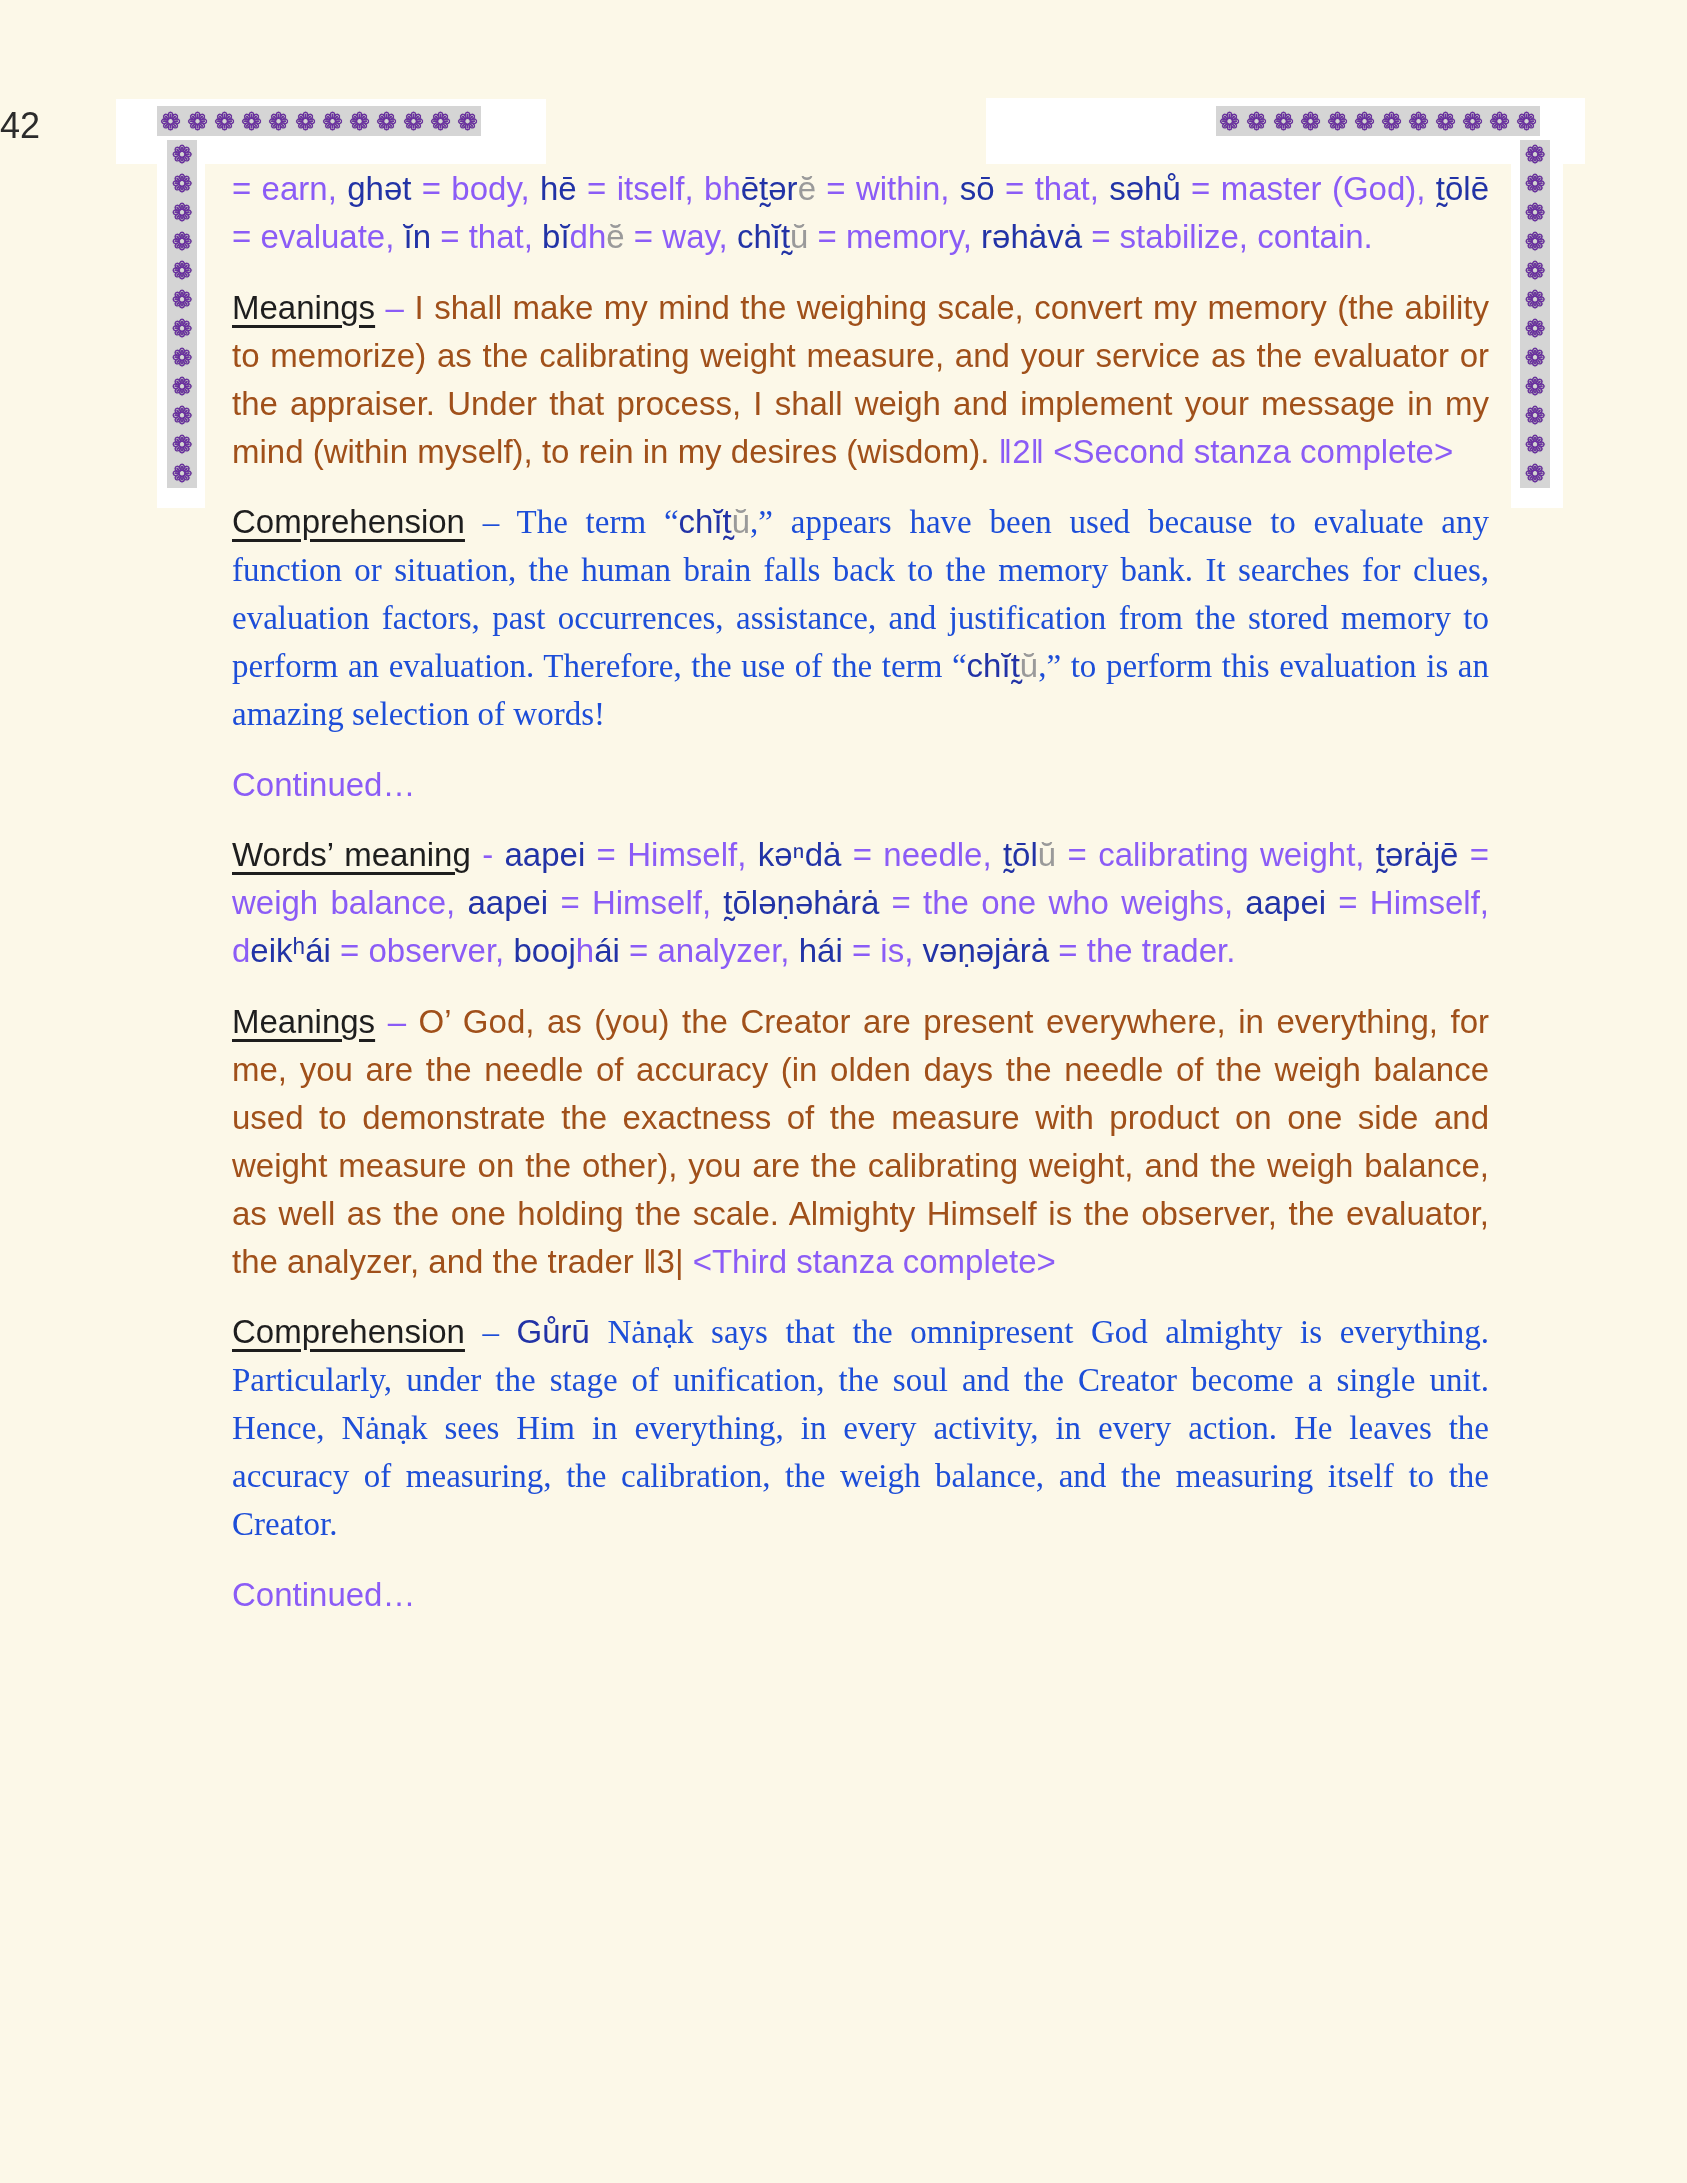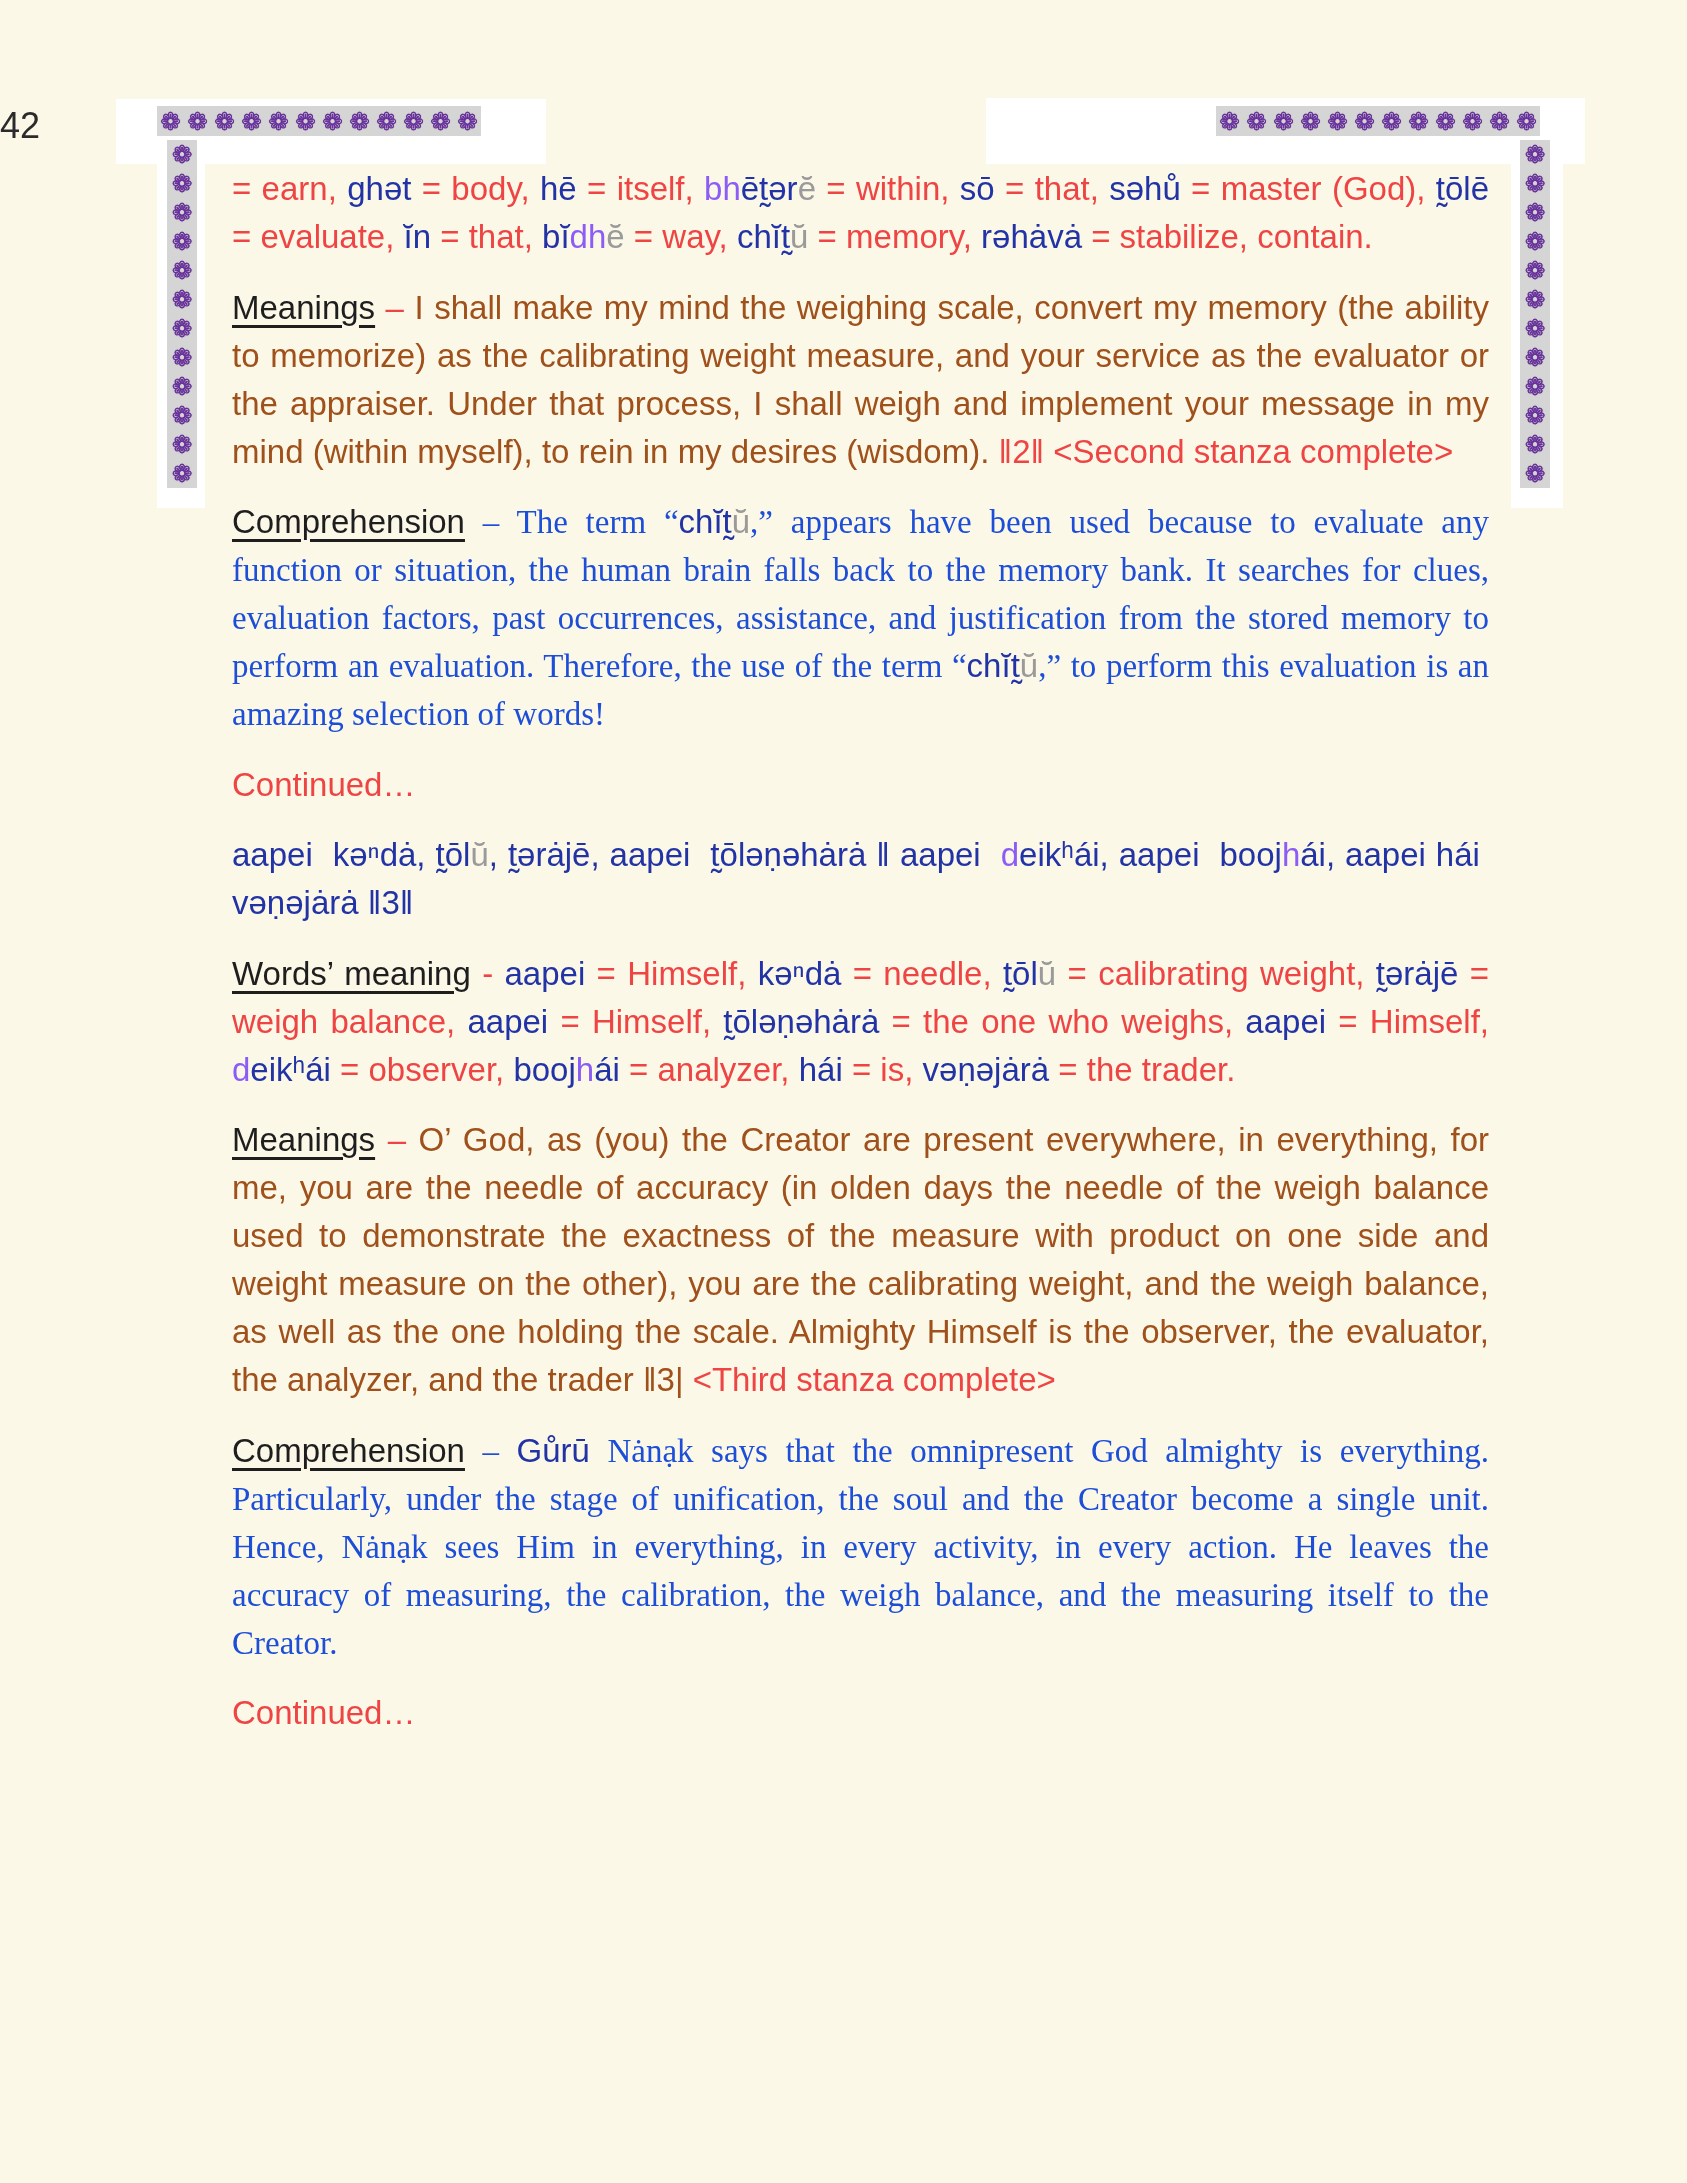--- a/index.html
+++ b/index.html
@@ -24,21 +24,21 @@
   .page-number{
     position:absolute;top:105px;left:0;width:100%;
     text-align:left;font-size:36px;color:#2b2b2b;
   }
   .content{
     position:absolute;left:232px;top:165px;width:1257px;
     font-size:33px;line-height:48px;text-align:justify;
     color:#1e1e1e;
   }
   .para{margin:0 0 22.5px 0;}
-  .run-k {color:#ef4444;}
+  .run-k {color:#8b5cf6;}
   .run-ku{color:#1e1e1e;text-decoration:underline;text-decoration-thickness:2.6px;text-underline-offset:6px;margin-top:40px;}
   .run-n {color:#1d4ed8;font-family:Liberation Serif, serif;}
   .run-b {color:#2233a6;}
   .run-bu{color:#8b5cf6;text-decoration-thickness:2px;text-underline-offset:4.6px;}
   .run-g {color:#9a9a9a;}
   .run-i {color:#a0501a;}
   .run-br{color:#a0501a;}
 </style>
 </head>
 <body>
@@ -105,19 +105,18 @@
     <span class="tile">❁</span>
   </div>
 
 <div class="page-number">42</div>
 
 <div class="content">
     <p class="para"><span class="run-k">= earn, </span><span class="run-b">ghət</span><span class="run-k"> = body, </span><span class="run-b">hē</span><span class="run-k"> = itself, </span><span class="run-bu">bh</span><span class="run-b">ēt̰ər</span><span class="run-g">ĕ</span><span class="run-k"> = within, </span><span class="run-b">sō</span><span class="run-k"> = that, </span><span class="run-b">səhů</span><span class="run-k"> = master (God), </span><span class="run-b">t̰ōlē</span><span class="run-k"> = evaluate, </span><span class="run-b">ĭn</span><span class="run-k"> = that, </span><span class="run-b">bĭ</span><span class="run-bu">dh</span><span class="run-g">ĕ</span><span class="run-k"> = way, </span><span class="run-b">chĭt̰</span><span class="run-g">ŭ</span><span class="run-k"> = memory, </span><span class="run-b">rəhȧvȧ</span><span class="run-k"> = stabilize, contain.</span></p>
     <p class="para"><span class="run-ku">Meanings</span><span class="run-k"> – </span><span class="run-i">I shall make my mind the weighing scale, convert my memory (the ability to memorize) as the calibrating weight measure, and your service as the evaluator or the appraiser. Under that process, I shall weigh and implement your message in my mind (within myself), to rein in my desires (wisdom). </span><span class="run-k">‖2‖ &lt;Second stanza complete&gt;</span></p>
     <p class="para"><span class="run-ku">Comprehension</span><span class="run-n"> – The term “</span><span class="run-b">chĭt̰</span><span class="run-g">ŭ</span><span class="run-n">,” appears have been used because to evaluate any function or situation, the human brain falls back to the memory bank. It searches for clues, evaluation factors, past occurrences, assistance, and justification from the stored memory to perform an evaluation. Therefore, the use of the term “</span><span class="run-b">chĭt̰</span><span class="run-g">ŭ</span><span class="run-n">,” to perform this evaluation is an amazing selection of words!</span></p>
     <p class="para"><span class="run-k">Continued…</span></p>
-    <p class="para"><span class="run-b">aapei&nbsp; kəⁿdȧ, </span><span class="run-b">t̰ōl</span><span class="run-g">ŭ</span><span class="run-b">, t̰ərȧjē, aapei&nbsp; t̰ōləṇəhȧrȧ ‖ aapei&nbsp; </span><span class="run-bu">d</span><span class="run-b">eikʰái, aapei&nbsp; booj</span><span class="run-bu">h</span><span class="run-b">ái, aapei hái&nbsp; vəṇəjȧrȧ ‖3‖</span></p>
     <p class="para"><span class="run-ku">Words’ meaning</span><span class="run-k"> - </span><span class="run-b">aapei</span><span class="run-k"> = Himself, </span><span class="run-b">kəⁿdȧ</span><span class="run-k"> = needle, </span><span class="run-b">t̰ōl</span><span class="run-g">ŭ</span><span class="run-k"> = calibrating weight, </span><span class="run-b">t̰ərȧjē</span><span class="run-k"> = weigh balance, </span><span class="run-b">aapei</span><span class="run-k"> = Himself, </span><span class="run-b">t̰ōləṇəhȧrȧ</span><span class="run-k"> = the one who weighs, </span><span class="run-b">aapei</span><span class="run-k"> = Himself, </span><span class="run-bu">d</span><span class="run-b">eikʰái</span><span class="run-k"> = observer, </span><span class="run-b">booj</span><span class="run-bu">h</span><span class="run-b">ái</span><span class="run-k"> = analyzer, </span><span class="run-b">hái</span><span class="run-k"> = is, </span><span class="run-b">vəṇəjȧrȧ</span><span class="run-k"> = the trader.</span></p>
     <p class="para"><span class="run-ku">Meanings</span><span class="run-k"> – </span><span class="run-i">O’ God, as (you) the Creator are present everywhere, in everything, for me, you are the needle of accuracy (in olden days the needle of the weigh balance used to demonstrate the exactness of the measure with product on one side and weight measure on the other), you are the calibrating weight, and the weigh balance, as well as the one holding the scale. Almighty Himself is the observer, the evaluator, the analyzer, and the trader </span><span class="run-br">‖3| </span><span class="run-k">&lt;Third stanza complete&gt;</span></p>
     <p class="para"><span class="run-ku">Comprehension</span><span class="run-n"> – </span><span class="run-b">Gůrū</span><span class="run-n"> Nȧnạk says that the omnipresent God almighty is everything. Particularly, under the stage of unification, the soul and the Creator become a single unit. Hence, Nȧnạk sees Him in everything, in every activity, in every action. He leaves the accuracy of measuring, the calibration, the weigh balance, and the measuring itself to the Creator.</span></p>
     <p class="para"><span class="run-k">Continued…</span></p>
   </div>
 
 
 </body></html>

